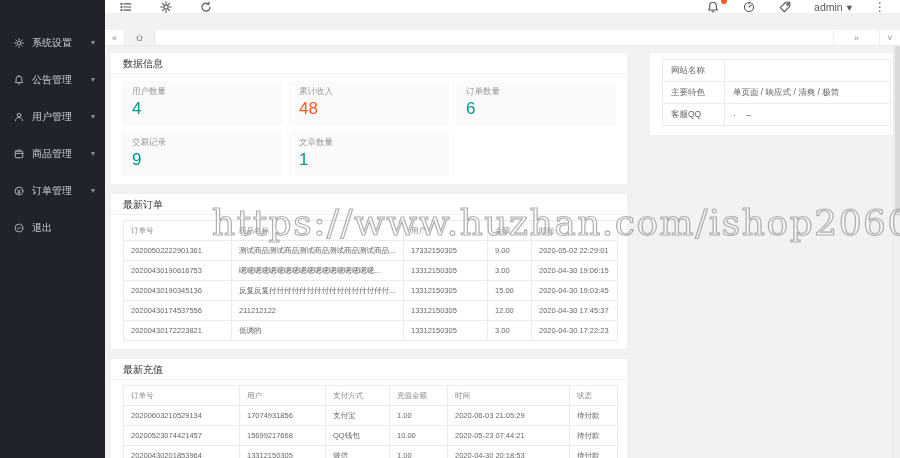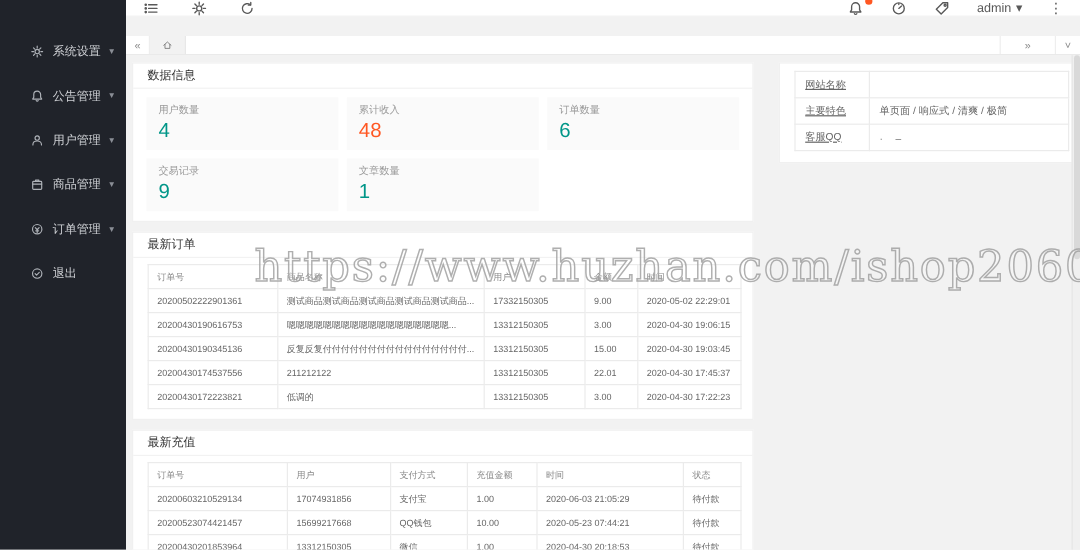--- a/index.html
+++ b/index.html
@@ -1,20 +1,20 @@
 <!DOCTYPE html>
 <html><head>
 <meta charset="utf-8">
 <style>
   * { margin:0; padding:0; box-sizing:border-box; }
   html,body { width:900px; height:458px; overflow:hidden;
     font-family:"Liberation Sans","DejaVu Sans",sans-serif; background:#f2f2f2; }
   .sidebar { position:absolute; left:0; top:0; width:105px; height:458px;
     background:#20232a; padding-top:24px; z-index:5; }
-  .side-item { display:flex; align-items:center; height:37px; padding:0 10px 0 25px;
+  .side-item { display:flex; align-items:center; height:37px; padding:0 10px 0 13px;
     color:#d0d2d6; font-size:10px; cursor:pointer; }
   .side-item .ic { width:12px; height:12px; margin-right:7px; color:#aeb2b8; flex:none; display:flex; }
   .side-item .ic svg { width:12px; height:12px; }
   .side-item .caret { margin-left:auto; color:#8a8e96; font-size:8px; }
   .topbar { position:absolute; left:105px; top:0; right:0; height:14px; background:#fff;
     border-bottom:1px solid #f0f0f0; display:flex; align-items:center; padding:0 14px 0 14px; z-index:4; }
   .tb-ic { width:14px; height:14px; color:#595959; display:flex; cursor:pointer; }
   .tb-ic svg { width:14px; height:14px; }
   .tb-left { display:flex; align-items:center; gap:26px; }
   .tb-right { margin-left:auto; display:flex; align-items:center; gap:22px; }
@@ -51,21 +51,21 @@
   table.grid th, table.grid td { border:1px solid #ebebeb; height:20px; padding:0 7px;
     text-align:left; font-weight:normal; overflow:hidden; white-space:nowrap; }
   table.grid th { color:#888; }
   table.grid td { color:#666; }
   .c-amount { color:#ff5722; }
   .c-pay { color:#009688; }
   .c-status { color:#ff5722; }
   .siteinfo-wrap { padding:6px 12px 9px 12px; }
   table.kv { width:100%; border-collapse:collapse; font-size:8.5px; }
   table.kv td { border:1px solid #ebebeb; height:22px; padding:0 8px; color:#666; white-space:nowrap; }
-  table.kv td.k { width:62px;text-decoration:underline; }
+  table.kv td.k { width:62px; }
   td.v-faint { color:#d9d9d9; letter-spacing:4px; }
   .watermark { position:absolute; left:212px; top:202px; z-index:50; pointer-events:none;
     font-family:"DejaVu Serif","Liberation Serif",serif; font-size:36px; white-space:nowrap;
     letter-spacing:1.5px; color:rgba(255,255,255,0.25);
     -webkit-text-stroke:1.2px rgba(155,155,155,0.8); text-stroke:1.2px rgba(155,155,155,0.8); }
   .scrollbar { position:absolute; right:0; top:46px; bottom:0; width:7px; background:#f0f0f0;
     border-left:1px solid #e6e6e6; z-index:6; }
   .scroll-thumb { position:absolute; top:0; left:1px; width:5px; height:170px;
     background:#d9d9d9; border-radius:3px; }
 </style>
@@ -269,21 +269,21 @@
                 <td>20200430190345136</td>
                 <td>反复反复付付付付付付付付付付付付付付付付...</td>
                 <td>13312150305</td>
                 <td class="c-amount">15.00</td>
                 <td>2020-04-30 19:03:45</td>
               </tr>
               <tr>
                 <td>20200430174537556</td>
                 <td>211212122</td>
                 <td>13312150305</td>
-                <td class="c-amount">22.01</td>
+                <td class="c-amount">12.00</td>
                 <td>2020-04-30 17:45:37</td>
               </tr>
               <tr>
                 <td>20200430172223821</td>
                 <td>低调的</td>
                 <td>13312150305</td>
                 <td class="c-amount">3.00</td>
                 <td>2020-04-30 17:22:23</td>
               </tr>
             </tbody>

